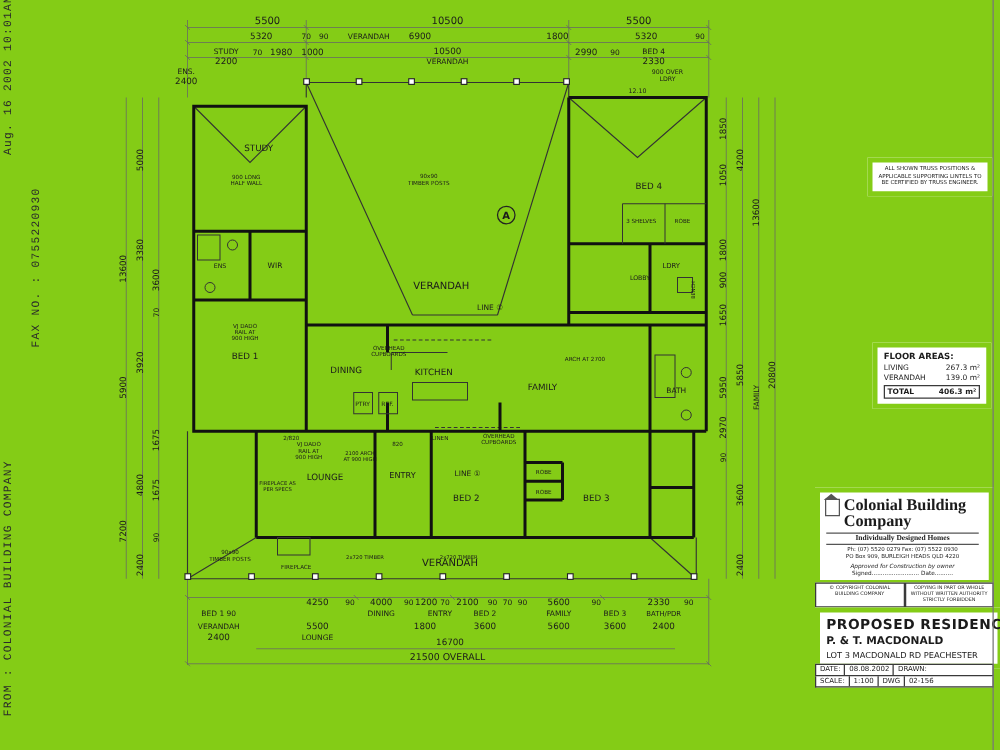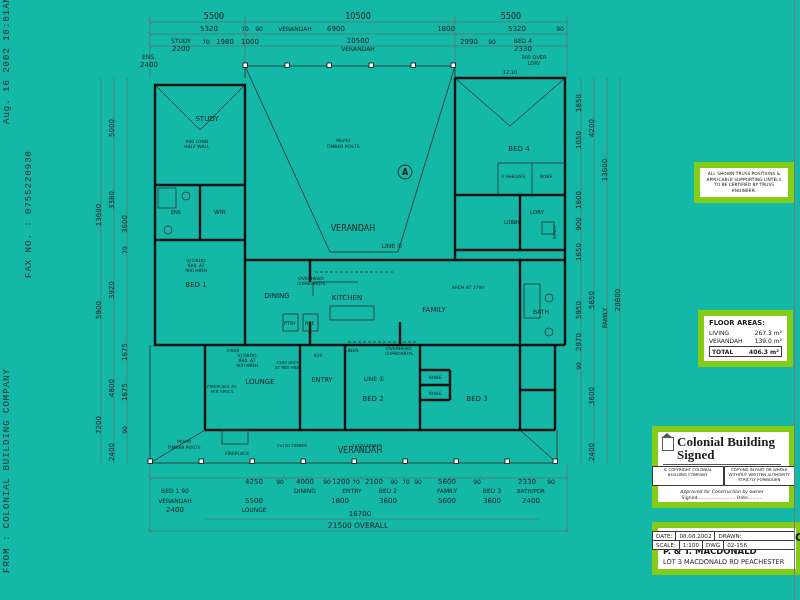--- a/index.html
+++ b/index.html
@@ -1,23 +1,23 @@
 <!DOCTYPE html>
 <html><head>
 <meta charset="utf-8">
 <style>
   html,body{margin:0;padding:0;}
   body{width:800px;height:600px;overflow:hidden;background:#e9e9e6;font-family:"DejaVu Sans",sans-serif;}
-  .page{position:absolute;left:0;top:0;width:800px;height:600px;background:#14b8a6;color:#1b1b1b;overflow:hidden;}
+  .page{position:absolute;left:0;top:0;width:800px;height:600px;background:#84cc16;color:#1b1b1b;overflow:hidden;}
   svg text{font-family:"DejaVu Sans",sans-serif;fill:#1b1b1b;}
   .vtext{position:absolute;writing-mode:vertical-rl;transform:rotate(180deg);
          font-family:"Liberation Mono","DejaVu Sans Mono",monospace;font-size:9px;
          color:#2a2a2a;letter-spacing:1px;white-space:nowrap;}
   .blk{position:absolute;box-sizing:border-box;background:#fff;}
-  .bordered{border:6px solid #84cc16;margin-top:36px;}
+  .bordered{border:4px solid #84cc16;}
   .smoke{left:676px;top:26px;width:120px;}
   .smoke h4{margin:0 0 2px 0;font-size:8px;letter-spacing:.5px;text-decoration:underline;}
   .smoke p{margin:0;font-size:4.9px;line-height:1.25;text-align:justify;}
   .truss{left:694px;top:126px;width:100px;padding:3px 4px;font-size:4.4px;line-height:1.3;text-align:center;}
   .areas{left:698px;top:274px;width:95px;padding:3px 5px 4px 5px;font-size:6px;}
   .areas .ttl{font-size:6.8px;font-weight:bold;margin-bottom:2px;}
   .areas .row{display:flex;justify-content:space-between;margin-top:1px;}
   .areas .total{border:1px solid #3a3a3a;padding:1px 2px;margin-top:2px;font-weight:bold;}
   .designer{left:652px;top:341px;width:143px;padding:3px 5px;}
   .designer .nm{font-family:"Liberation Serif",serif;font-style:italic;font-weight:bold;font-size:10px;}
@@ -291,21 +291,21 @@
     <div class="row total">
       <span>TOTAL</span>
       <span>406.3 m²</span>
     </div>
   </div>
 
 
   <div class="blk bordered company">
     <span class="homeicon"></span>
     <div class="nm">Colonial Building</div>
-    <div class="nm">Signed</div>
+    <div class="nm">Company</div>
     <div class="tag">Individually Designed Homes</div>
     <div class="ln">Ph: (07) 5520 0279   Fax: (07) 5522 0930</div>
     <div class="ln">PO Box 909, BURLEIGH HEADS QLD 4220</div>
     <div class="appr">Approved for Construction by owner</div>
     <div class="sig">Signed..........................   Date..........</div>
   </div>
 
   <div class="copyr blk">
     <div>© COPYRIGHT COLONIAL BUILDING COMPANY</div>
     <div>COPYING IN PART OR WHOLE WITHOUT WRITTEN AUTHORITY STRICTLY FORBIDDEN</div>

